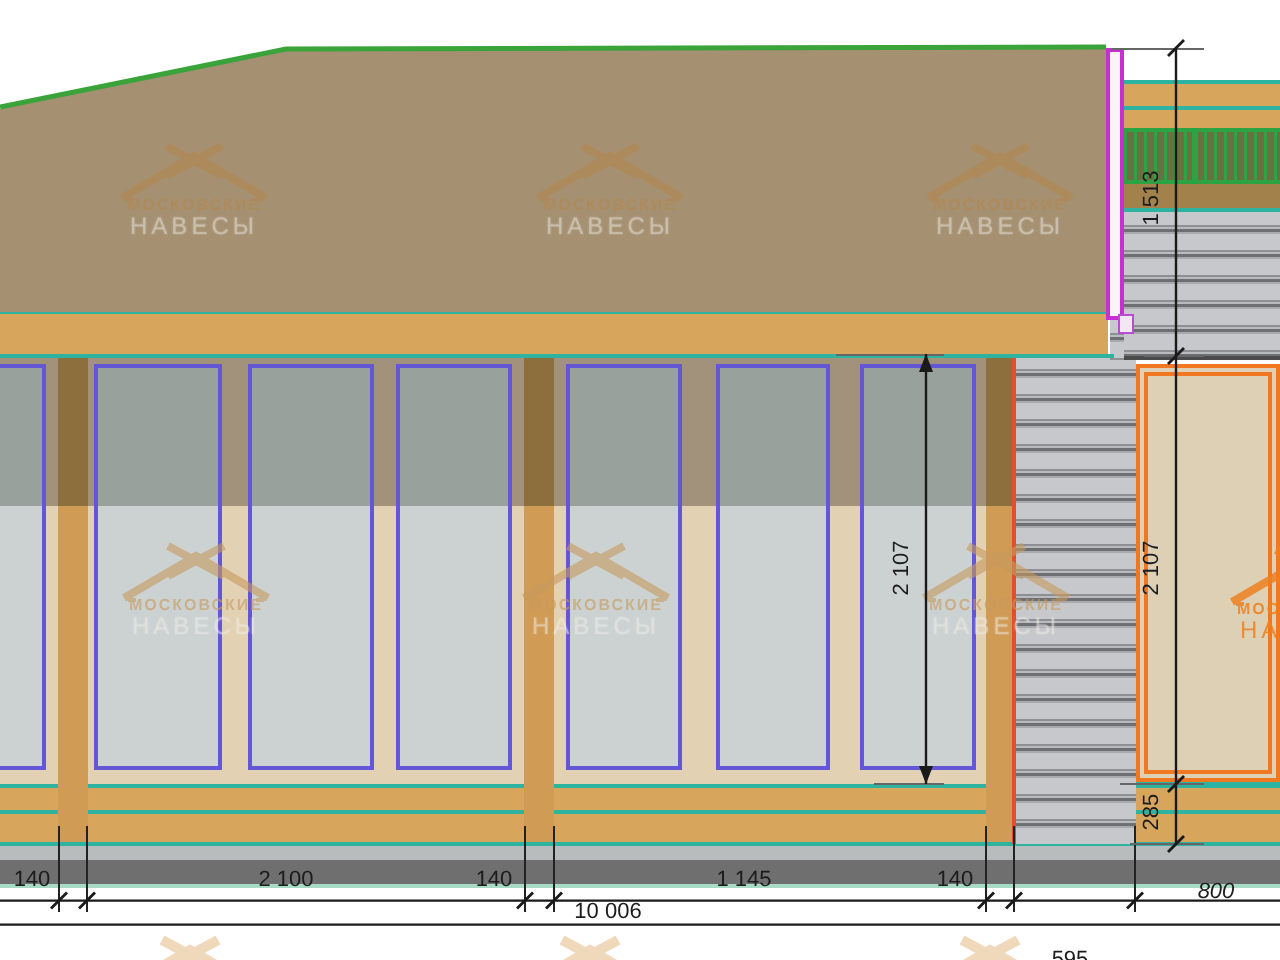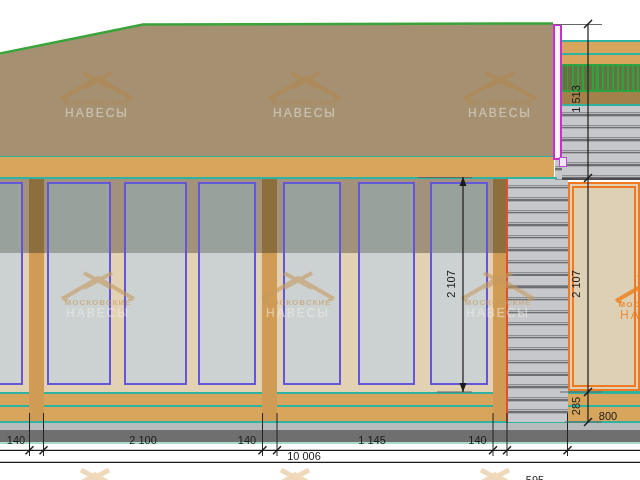--- a/index.html
+++ b/index.html
@@ -76,21 +76,21 @@
   
   .dims-svg{left:0;top:0;width:640px;height:480px;pointer-events:none;}
   .dim-label{font-size:11px;color:#1c1c1c;text-align:center;white-space:nowrap;}
   .dim-label.v{transform:rotate(-90deg);transform-origin:center center;}
   .lbl-d0{left:2px;top:434px;width:28px;}
   .lbl-d1{left:113px;top:434px;width:60px;}
   .lbl-d2{left:233px;top:434px;width:28px;}
   .lbl-d3{left:342px;top:434px;width:60px;}
   .lbl-d4{left:463px;top:434px;width:29px;}
   .lbl-d5{left:518px;top:434px;width:34px;margin-top:40px;}
-  .lbl-d6{left:591px;top:410px;width:34px;}
+  .lbl-d6{left:591px;top:440px;width:34px;font-style:italic;}
   .lbl-total{left:279px;top:450px;width:50px;}
   .lbl-r1{left:551px;top:93px;width:50px;}
   .lbl-r2{left:551px;top:278px;width:50px;}
   .lbl-r3{left:559px;top:400px;width:34px;}
   .lbl-l1{left:426px;top:278px;width:50px;}
 </style>
 </head>
 <body>
 
 <div id="canvas">

